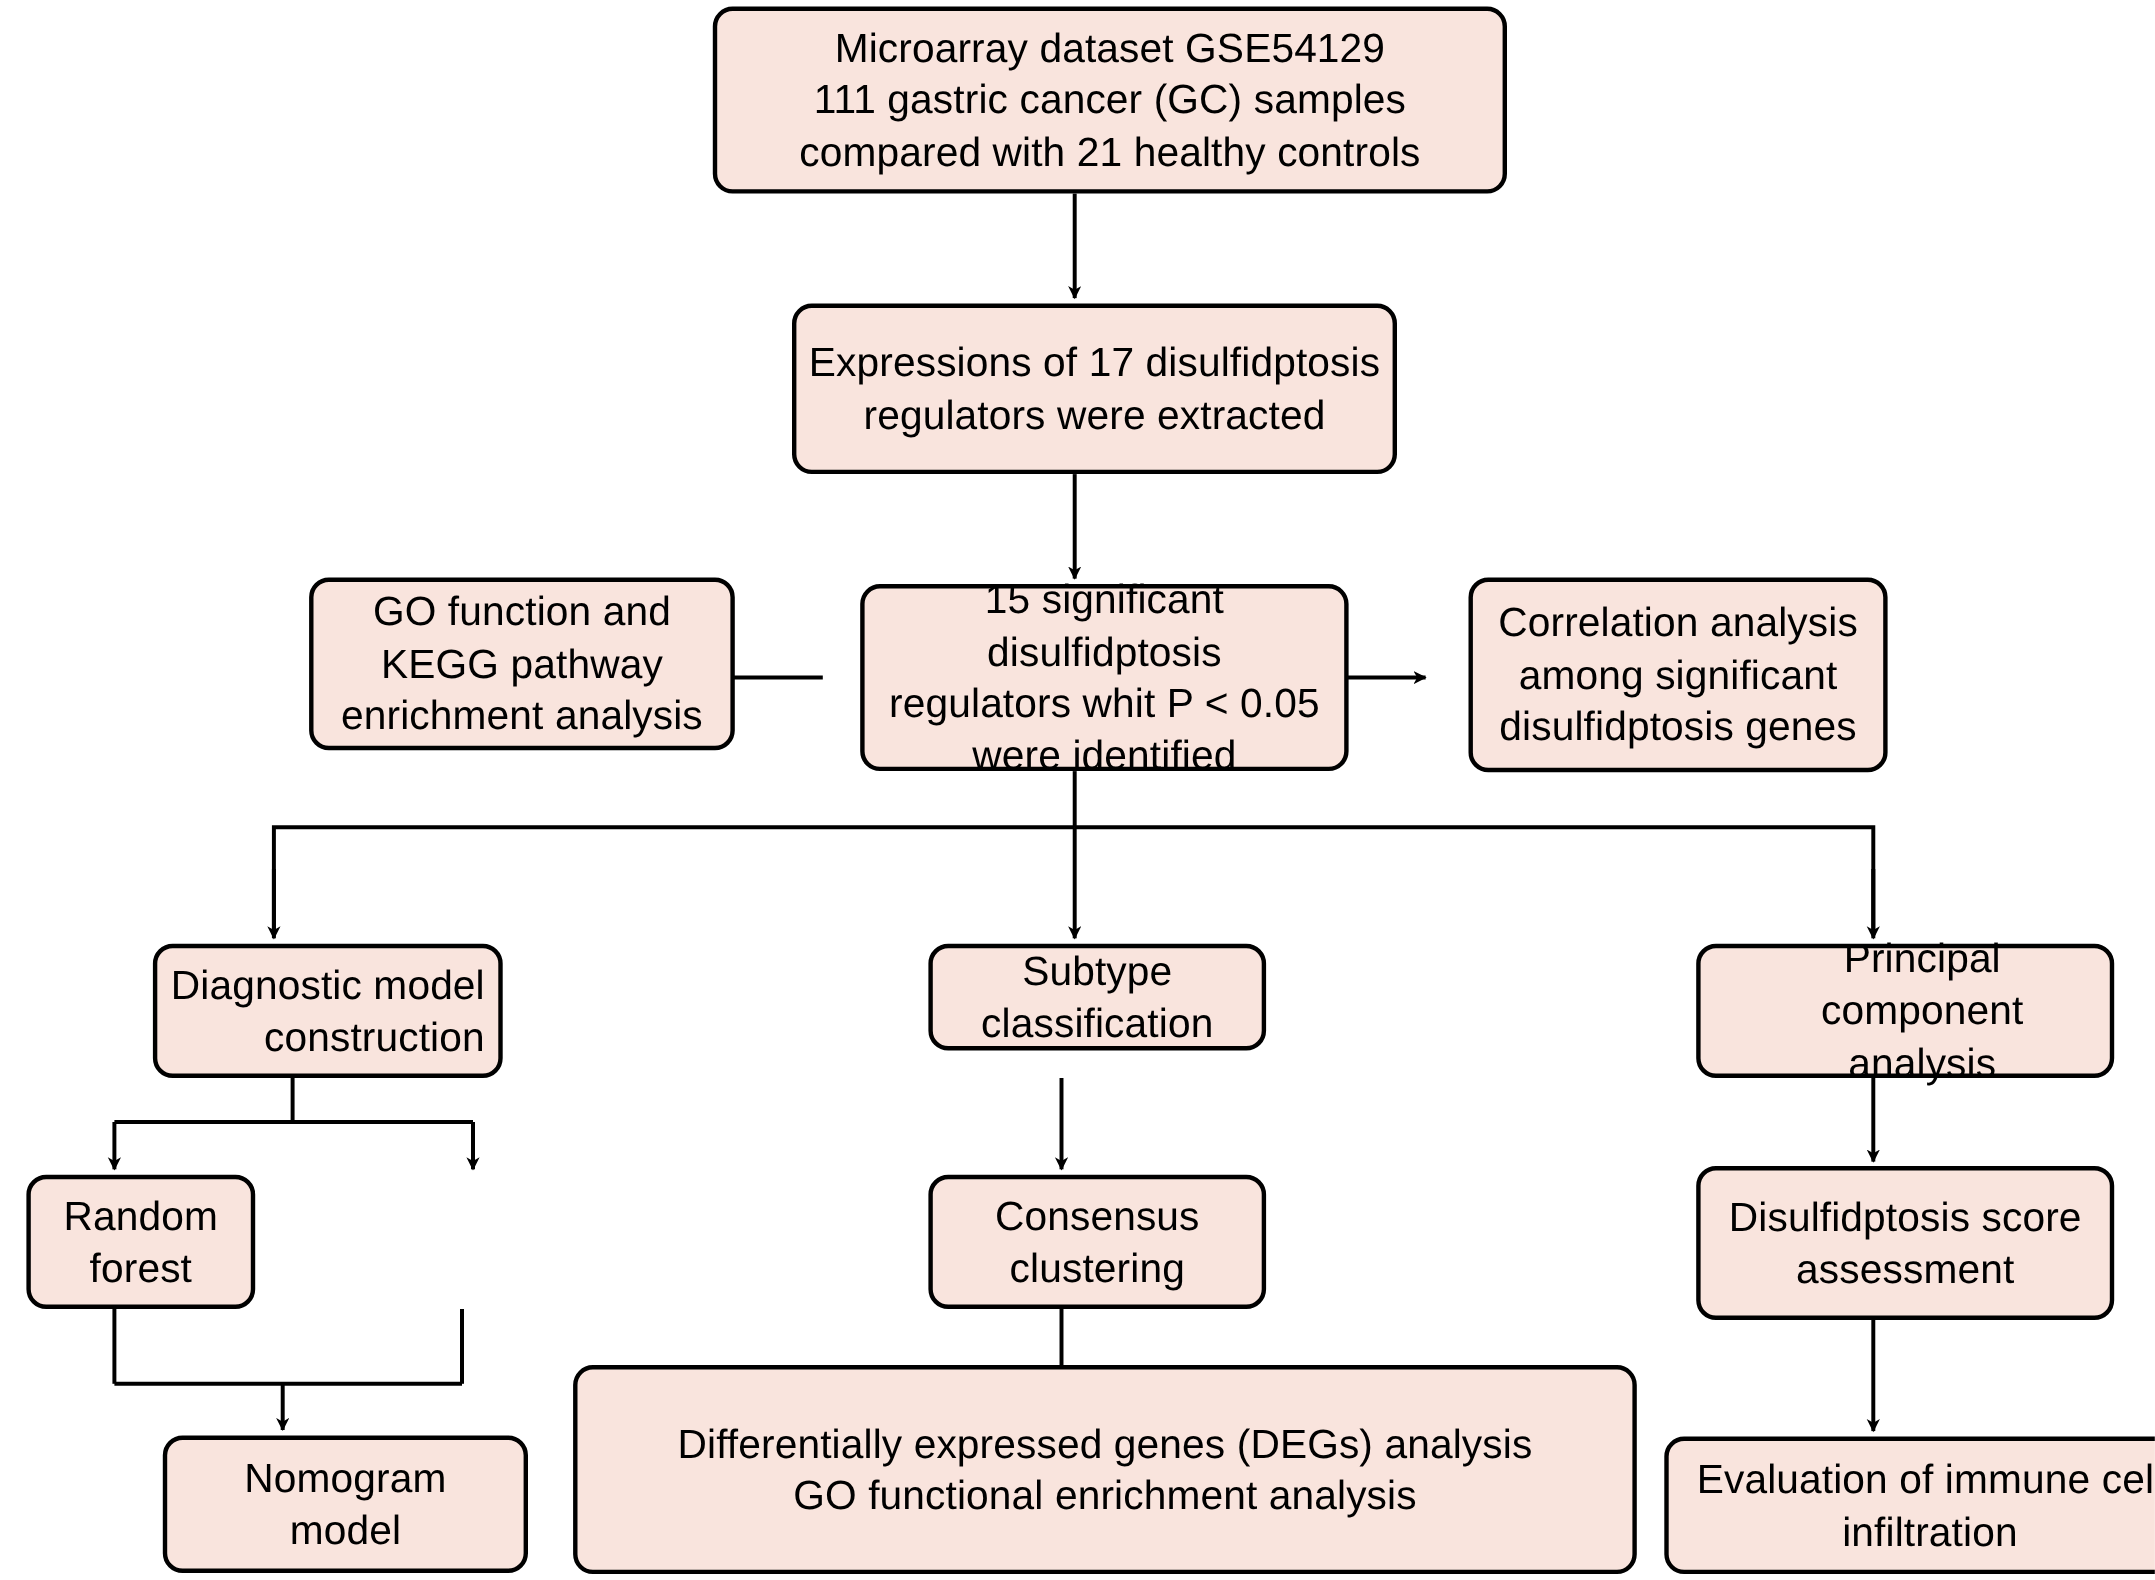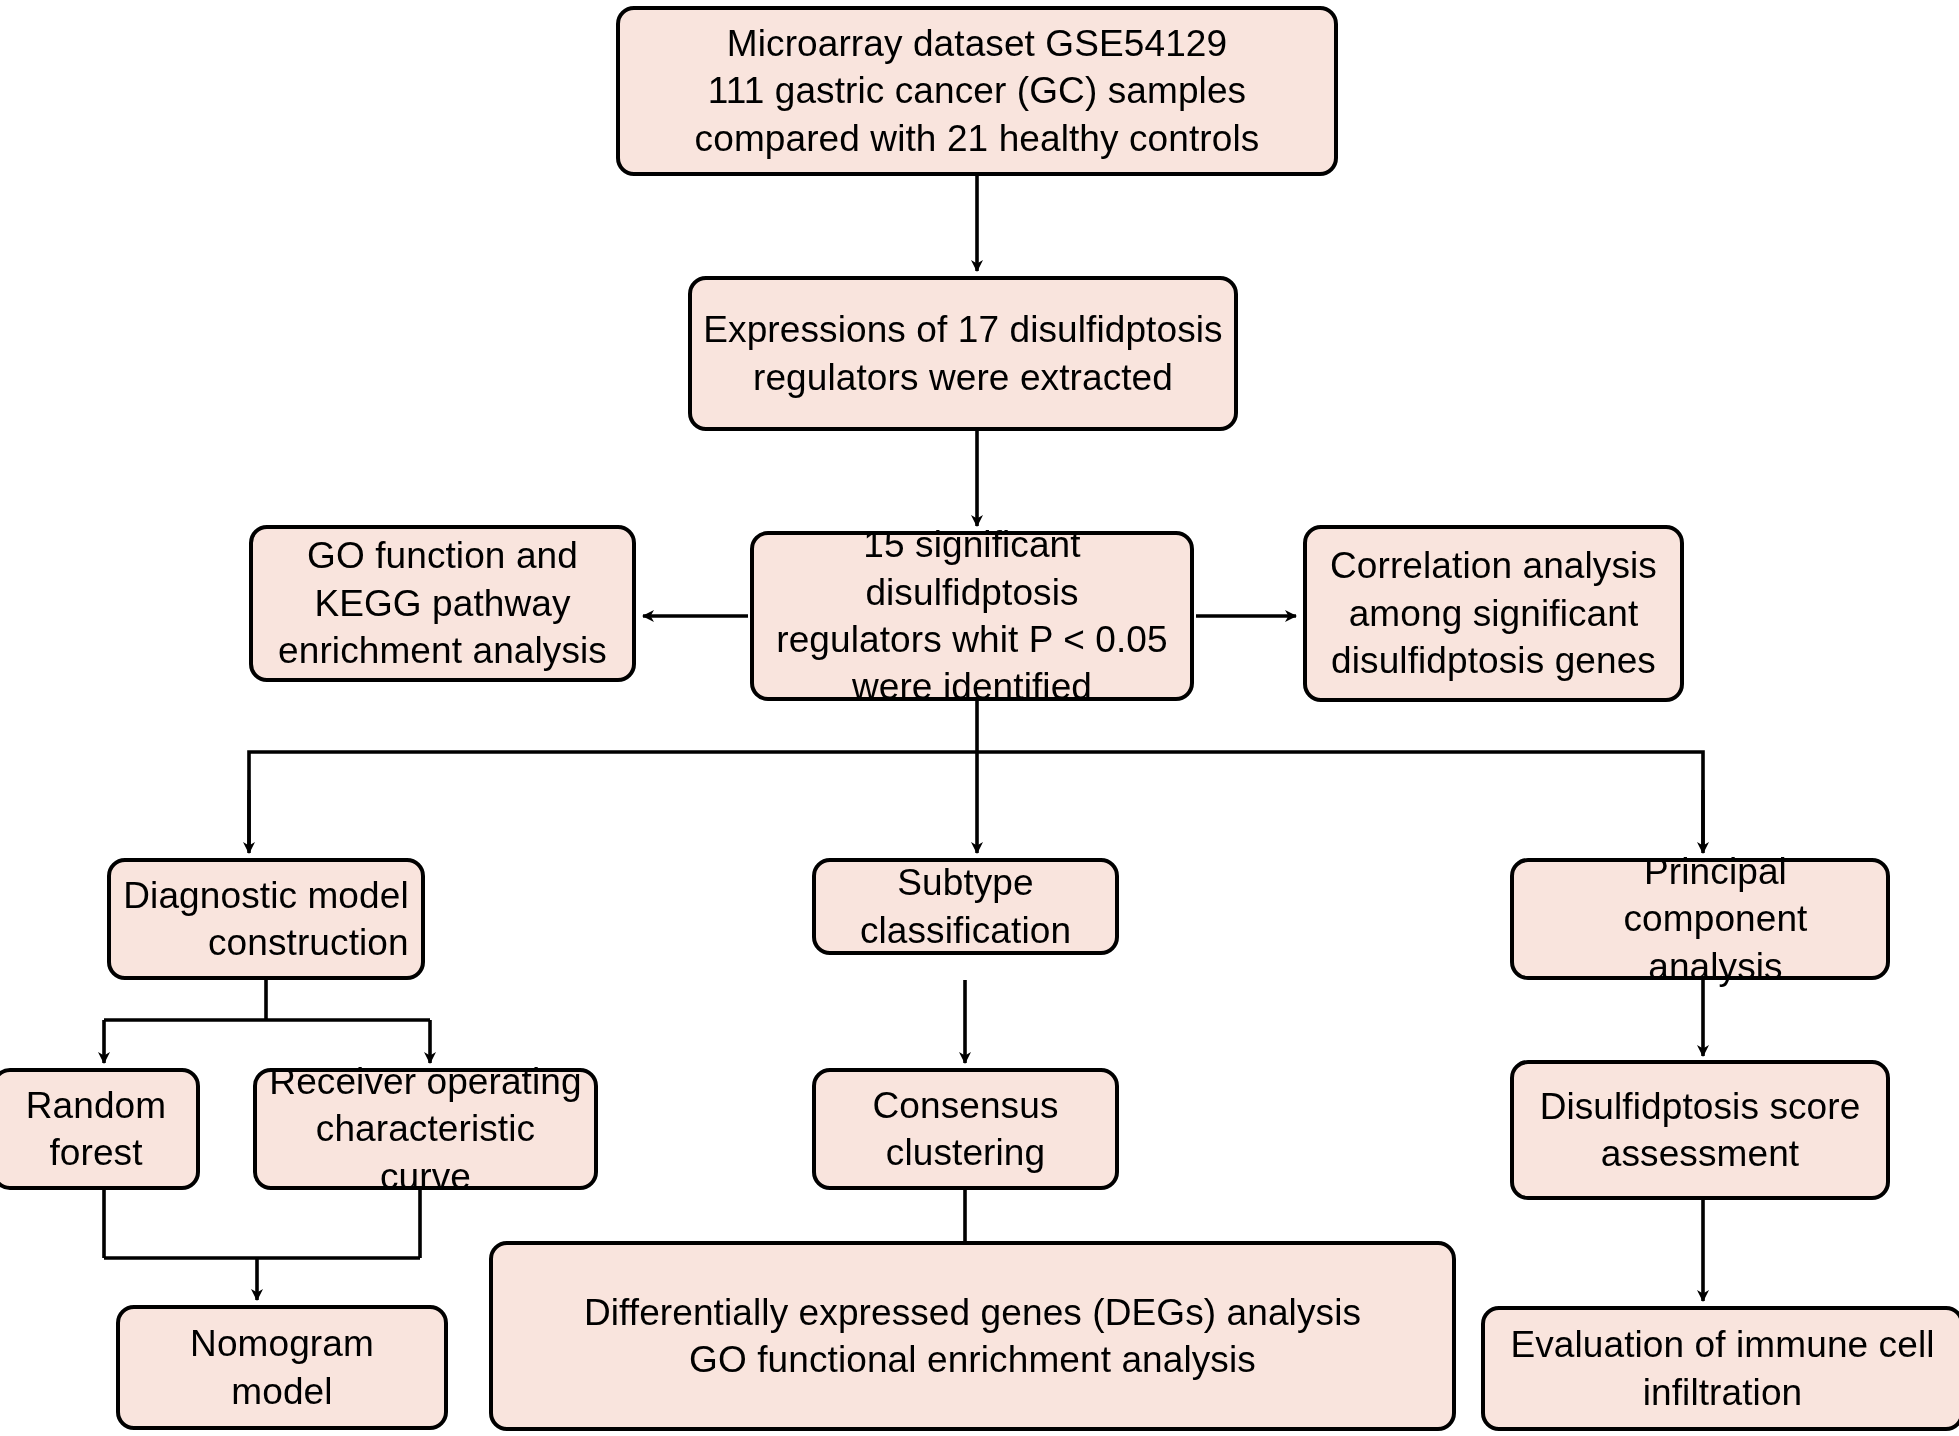--- a/index.html
+++ b/index.html
@@ -24,20 +24,21 @@
     display: flex;
     align-items: center;
     justify-content: center;
     text-align: center;
     color: #000000;
     font-size: 37px;
     line-height: 1.28;
     letter-spacing: 0.1px;
     white-space: pre-line;
     padding: 4px 10px;
+    margin-left: 32px;
   }
   #edges {
     position: absolute;
     left: 0;
     top: 0;
     width: 1959px;
     height: 1436px;
     pointer-events: none;
   }
   .sub { font-size: 0.62em; vertical-align: -0.28em; }
@@ -134,24 +135,20 @@
   <div class="node" style="left:1510px; top:858px; width:380px; height:122px;padding-left:41px;">
     <span>Principal component
 analysis</span>
   </div>
 
   <div class="node" style="left:-8px; top:1068px; width:208px; height:122px;">
     <span>Random
 forest</span>
   </div>
 
-  <div class="node" style="left:253px; top:1068px; width:345px; height:122px;">
-    <span>Receiver operating
-characteristic curve</span>
-  </div>
 
   <div class="node" style="left:812px; top:1068px; width:307px; height:122px;">
     <span>Consensus
 clustering</span>
   </div>
 
   <div class="node" style="left:1510px; top:1060px; width:380px; height:140px;">
     <span>Disulfidptosis score
 assessment</span>
   </div>

